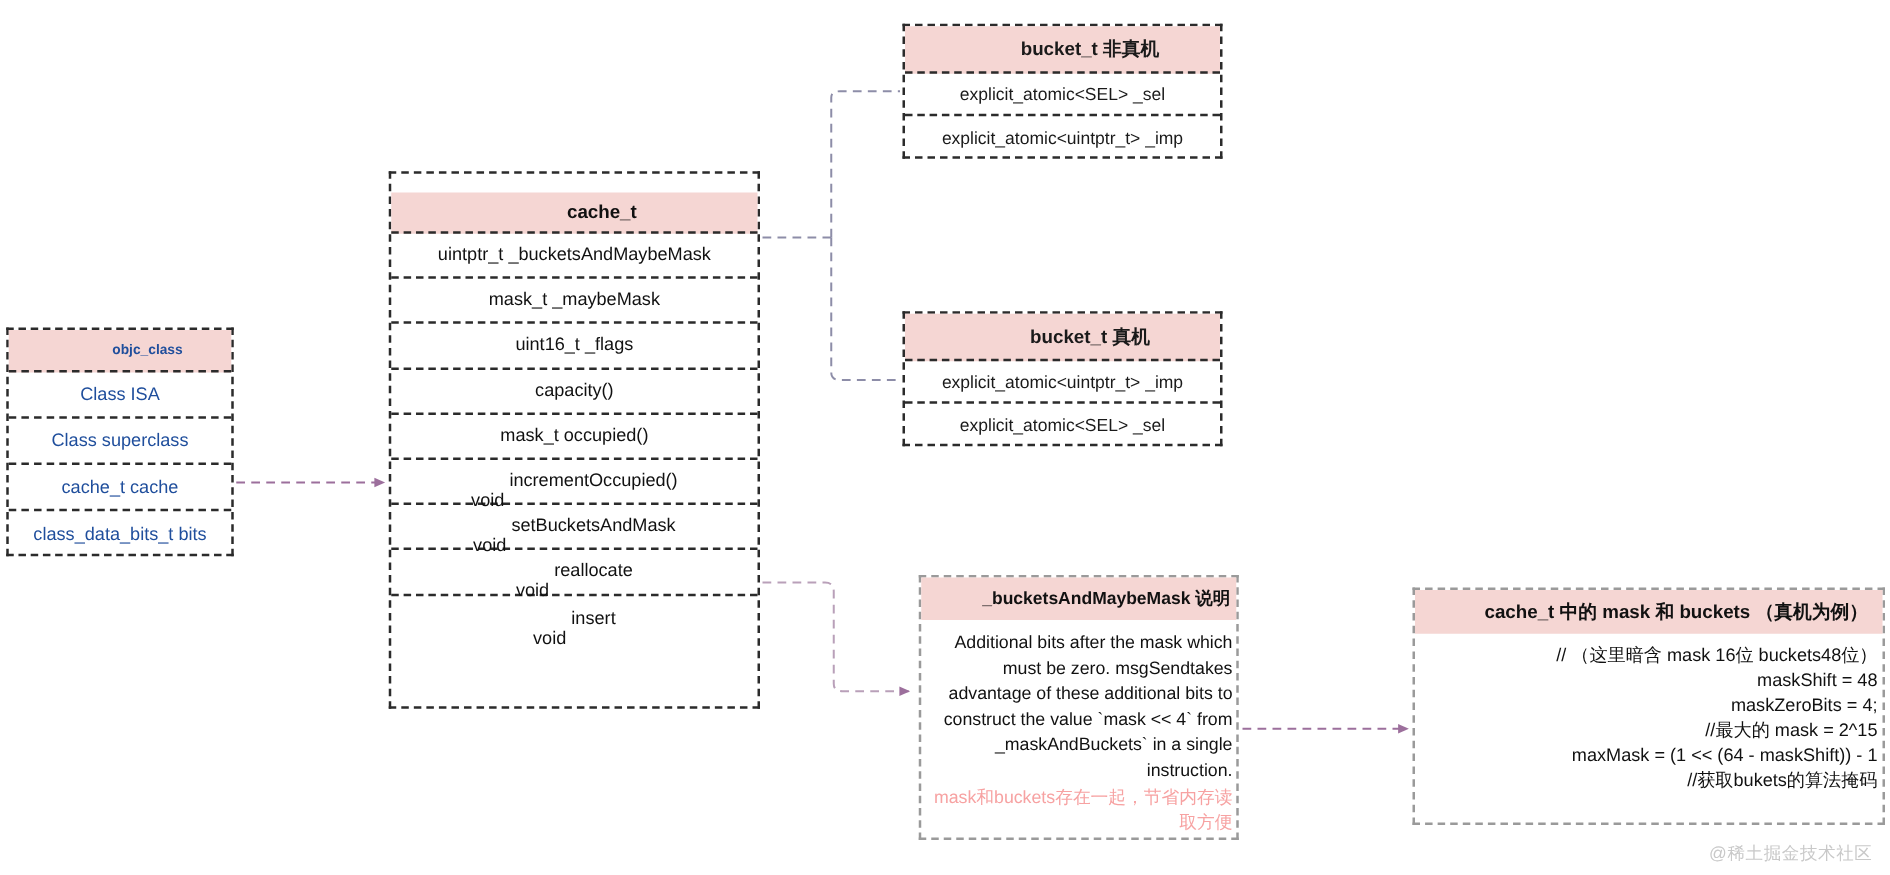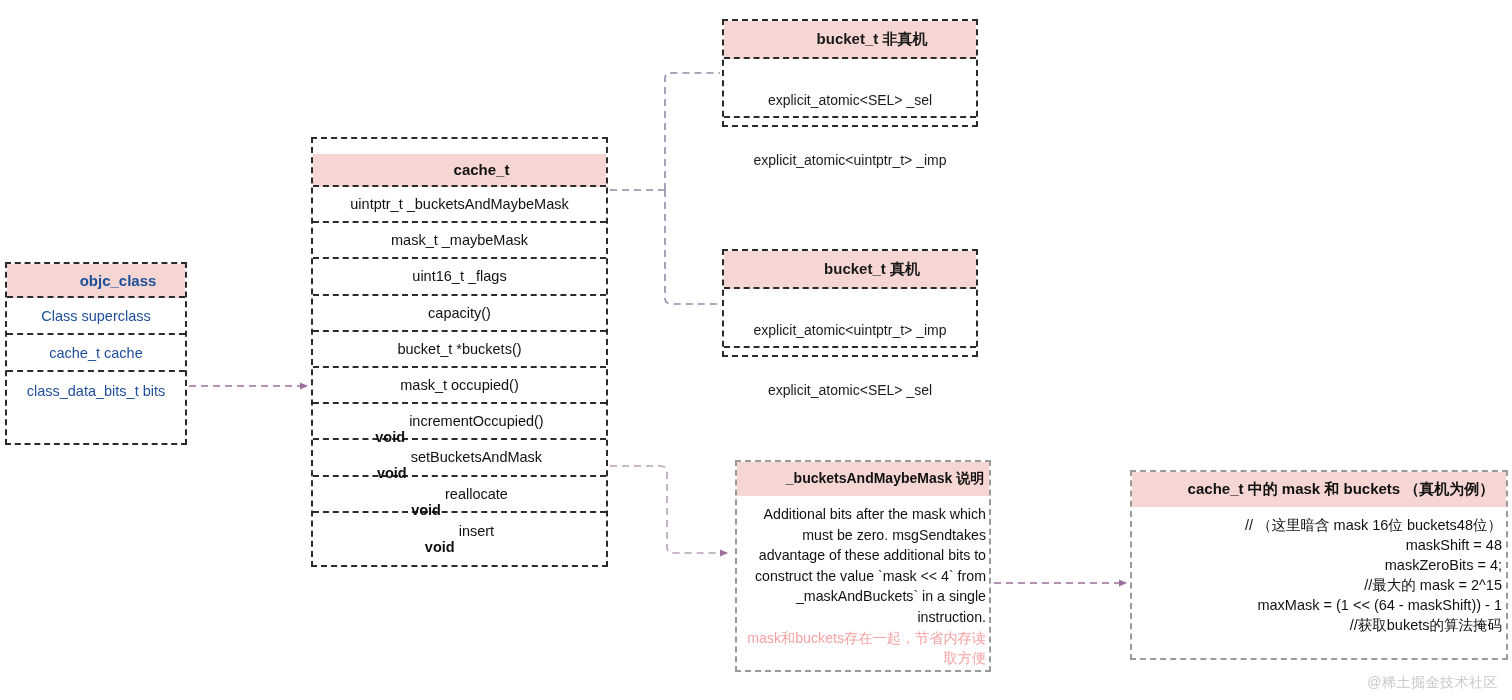--- a/index.html
+++ b/index.html
@@ -57,21 +57,21 @@
 
   
   #objc-class {
     left: 5px;
     top: 262px;
     width: 182px;
     height: 183px;
   }
   #objc-class .uml-head {
     height: 34px;
-    font-size: 15px;
+    font-size: 11px;
     color: #1f4e9c;
   }
   #objc-class .uml-row {
     height: 37px;
     font-size: 14.5px;
     color: #1f4e9c;
   }
 
   
   #cache-t {
@@ -84,21 +84,21 @@
     height: 33px;
     font-size: 15px;
     color: #111;
     margin-top: 15px;
   }
   #cache-t .uml-row {
     height: 36.2px;
     font-size: 14.5px;
     color: #111;
   }
-  .kw { font-weight: bold; margin-top: 32px; }
+  .kw { font-weight: normal; margin-top: 32px; }
 
   
   .bucket-box {
     width: 256px;
   }
   #bucket-fake {
     left: 722px;
     top: 19px;
     height: 108px;
   }
@@ -107,21 +107,20 @@
     top: 249px;
     height: 108px;
   }
   .bucket-box .uml-head {
     height: 38px;
     font-size: 15px;
   }
   .bucket-box .uml-row {
     height: 34px;
     font-size: 14px;
-    margin-top: 25px;
   }
 
   
   #note-box {
     left: 735px;
     top: 460px;
     width: 256px;
     height: 212px;
     border: 2px dashed #9a9a9a;
   }
@@ -191,42 +190,40 @@
   <path d="M 665 190 L 665 78 Q 665 73 672 73 L 720 73" fill="none" stroke="#8d8da8" stroke-width="1.6" stroke-dasharray="7 5"></path>
   <path d="M 665 190 L 665 298 Q 665 304 672 304 L 720 304" fill="none" stroke="#8d8da8" stroke-width="1.6" stroke-dasharray="7 5"></path>
 
   <path d="M 610 466 L 660 466 Q 667 466 667 473 L 667 547 Q 667 553 674 553 L 727 553" fill="none" stroke="#b9a0b9" stroke-width="1.6" stroke-dasharray="7 5" marker-end="url(#arrow)"></path>
 
   <path d="M 994 583 L 1126 583" fill="none" stroke="#9c6f9c" stroke-width="1.6" stroke-dasharray="7 5" marker-end="url(#arrow)"></path>
 </svg>
 
 <div class="uml-box" id="objc-class">
   <div class="uml-head">objc_class</div>
+  <div class="uml-row">Class ISA</div>
   <div class="uml-row">Class superclass</div>
   <div class="uml-row">cache_t cache</div>
   <div class="uml-row">class_data_bits_t  bits</div>
 </div>
 
 <div class="uml-box" id="cache-t">
   <div class="uml-head">cache_t</div>
 
   <div class="uml-row">
     <span>uintptr_t  _bucketsAndMaybeMask</span>
   </div>
   <div class="uml-row">
     <span>mask_t  _maybeMask</span>
   </div>
   <div class="uml-row">
     <span>uint16_t  _flags</span>
   </div>
   <div class="uml-row">
     <span>capacity()</span>
-  </div>
-  <div class="uml-row">
-    <span>bucket_t *buckets()</span>
   </div>
   <div class="uml-row">
     <span>mask_t occupied()</span>
   </div>
   <div class="uml-row">
     <span class="kw">void</span>&nbsp;<span>incrementOccupied()</span>
   </div>
   <div class="uml-row">
     <span class="kw">void</span>&nbsp;<span>setBucketsAndMask</span>
   </div>

